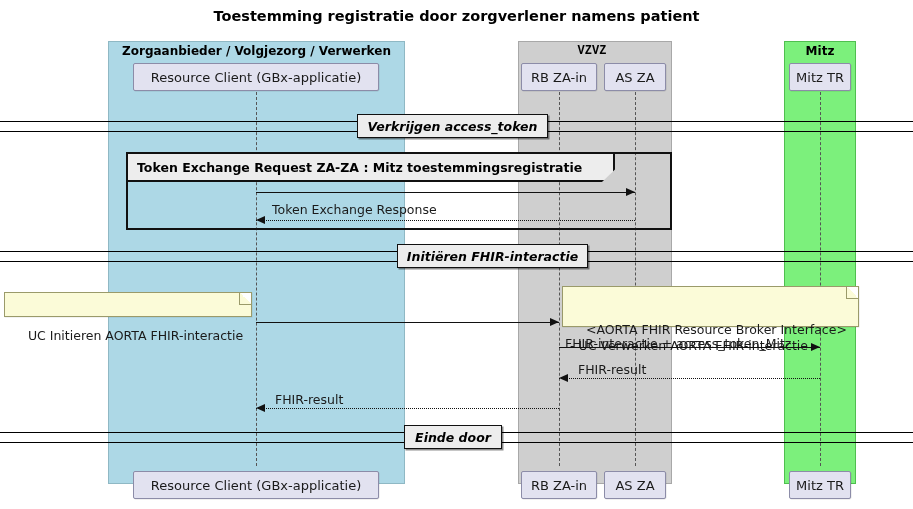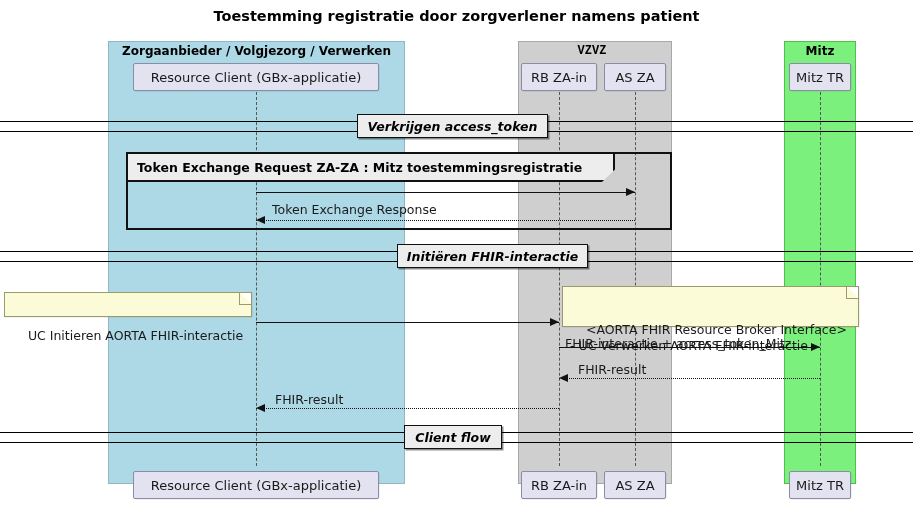--- a/index.html
+++ b/index.html
@@ -141,21 +141,21 @@
   <div class="msg dashed" style="left:559px;top:378px;width:261px;"></div>
   <div class="arrowhead left" style="left:559px;top:373.5px;"></div>
 
   <div class="msglabel" style="left:275px;top:392px;">FHIR-result</div>
   <div class="msg dashed" style="left:256px;top:408px;width:303px;"></div>
   <div class="arrowhead left" style="left:256px;top:403.5px;"></div>
 
   <div class="divline" style="top:432px;"></div>
   <div class="divline" style="top:442px;"></div>
   <div class="divlabel" style="left:404px;top:425px;width:98px;height:24px;">
-    <span>Client flow</span>
+    <span>Einde door</span>
   </div>
 
   <div class="pbox" style="left:133px;top:471px;width:246px;height:28px;">
     <span>Resource Client (GBx-applicatie)</span>
   </div>
   <div class="pbox" style="left:521px;top:471px;width:76px;height:28px;">
     <span>RB ZA-in</span>
   </div>
   <div class="pbox" style="left:604px;top:471px;width:62px;height:28px;">
     <span>AS ZA</span>

